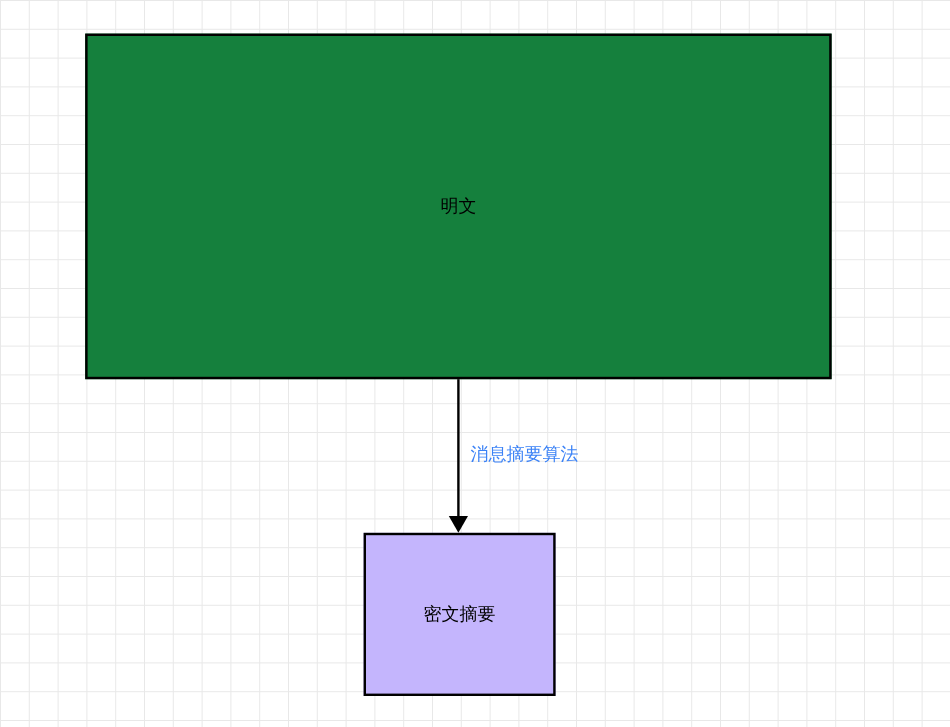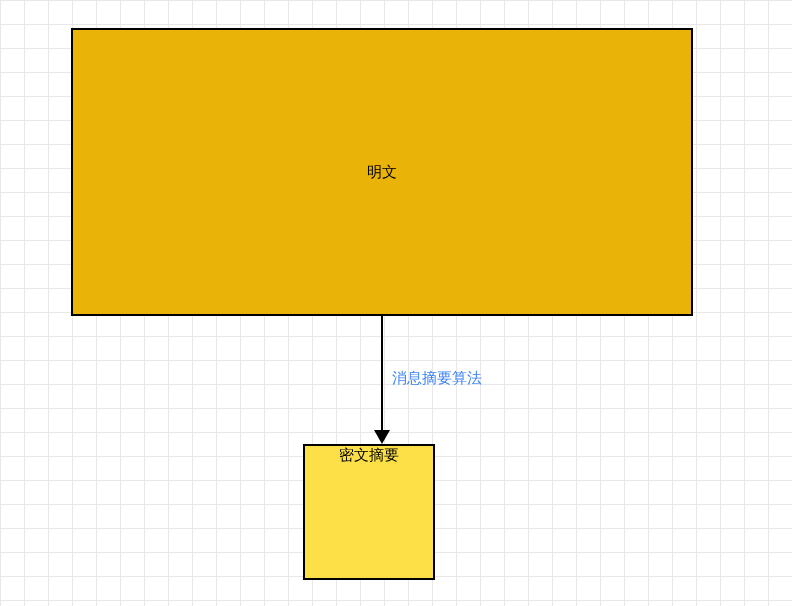--- a/index.html
+++ b/index.html
@@ -18,21 +18,21 @@
       background-size: 24px 24px;
       font-family: "Microsoft YaHei", Arial, sans-serif;
       overflow: hidden;
     }
     .box-plaintext {
       position: absolute;
       left: 71px;
       top: 28px;
       width: 622px;
       height: 288px;
-      background-color: #eab308;
+      background-color: #15803d;
       border: 2px solid #000000;
       display: flex;
       align-items: center;
       justify-content: center;
     }
     .box-plaintext span {
       color: #000000;
       font-size: 15px;
     }
     .arrow-line {
@@ -57,26 +57,26 @@
       position: absolute;
       left: 392px;
       top: 369px;
       font-size: 15px;
       color: #3b82f6;
     }
     .box-ciphertext {
       position: absolute;
       left: 303px;
       top: 444px;
-      width: 132px;
+      width: 160px;
       height: 136px;
-      background-color: #fde047;
+      background-color: #c4b5fd;
       border: 2px solid #000000;
       display: flex;
-      align-items: flex-start;
+      align-items: center;
       justify-content: center;
     }
     .box-ciphertext span {
       color: #000000;
       font-size: 15px;
     }
   </style>
 </head>
 <body>
 

